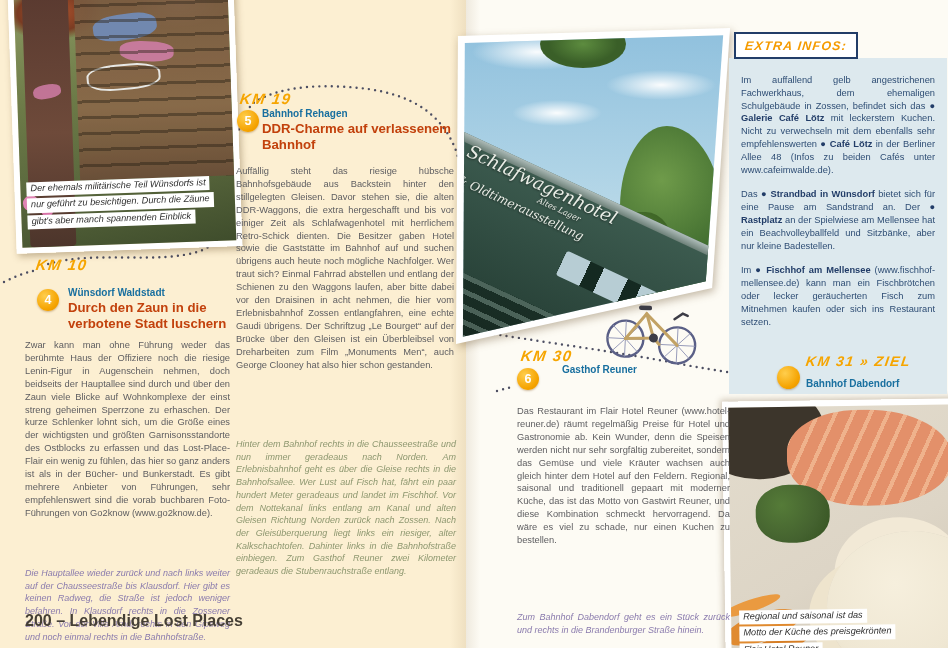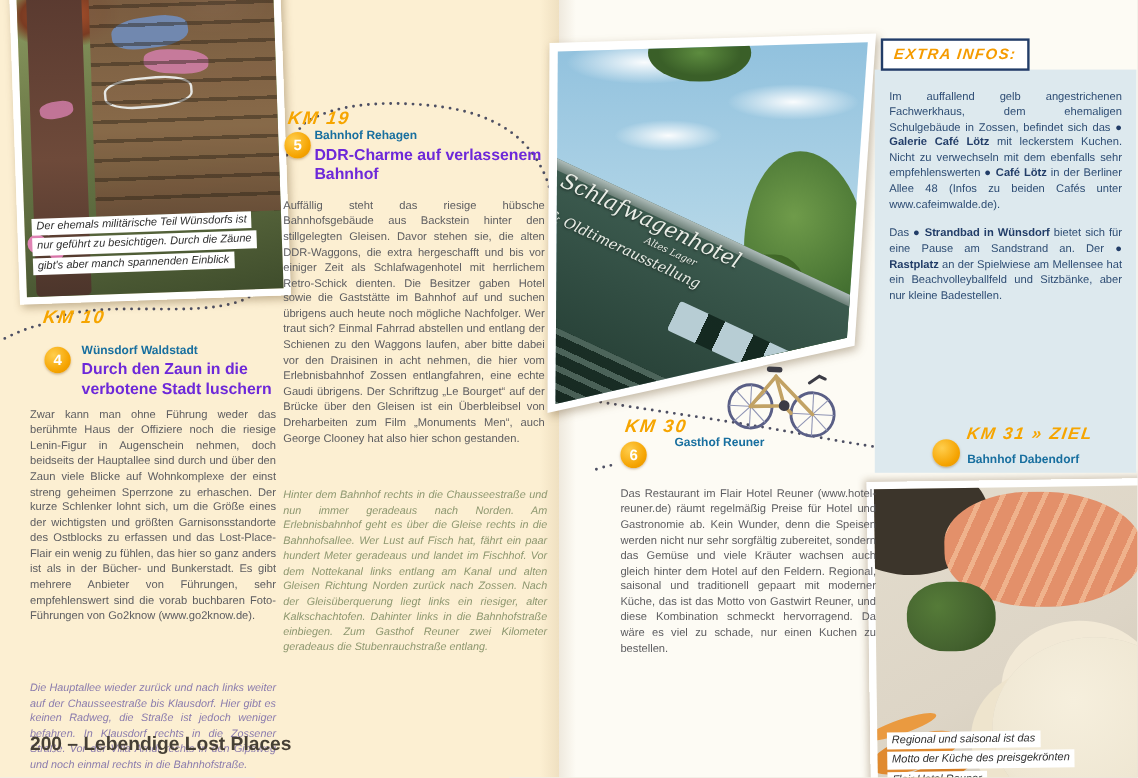--- a/index.html
+++ b/index.html
@@ -13,25 +13,25 @@
   .route-svg path{fill:none;stroke:#4d4f63;stroke-width:2.4;stroke-linecap:round;stroke-dasharray:0 6.2;}
 
   
   .km{position:absolute;z-index:6;color:#f6a500;font-weight:bold;font-style:italic;
     font-size:15px;letter-spacing:1.5px;transform:skewX(-8deg);white-space:nowrap;}
   .badge{position:absolute;z-index:6;width:22px;height:22px;border-radius:50%;
     background:radial-gradient(circle at 35% 32%,#ffce4d,#f5a300 65%,#e08f00);
     color:#fff;font-weight:bold;font-size:12.5px;display:flex;align-items:center;justify-content:center;
     box-shadow:0 1px 2px rgba(120,70,0,.35);}
   .kicker{position:absolute;z-index:6;color:#186f9f;font-weight:bold;font-size:10px;white-space:nowrap;}
-  .title{position:absolute;z-index:6;color:#6d28d9;font-weight:bold;font-size:13.2px;line-height:15.6px;}
+  .title{position:absolute;z-index:6;color:#c2410c;font-weight:bold;font-size:13.2px;line-height:15.6px;}
   .body-text{position:absolute;z-index:6;color:#5d5d60;font-size:9.3px;line-height:12.9px;text-align:justify;}
   .dir{position:absolute;z-index:6;font-style:italic;font-size:9px;line-height:12.7px;text-align:justify;}
   .dir.purple{color:#8a7bad;margin-top:34px;}
-  .dir.green{color:#8d976f;}
+  .dir.green{color:#8d976f;margin-top:32px;}
   .footer{position:absolute;z-index:6;color:#453f35;font-weight:bold;font-size:16px;}
 
   
   .caption{position:absolute;z-index:9;}
   .caption .cap-line{display:table;background:#fff;color:#2f2f2f;font-style:italic;
     font-size:9.2px;line-height:11.5px;padding:1px 4px 2px;margin-bottom:2px;white-space:nowrap;}
 
   
   .photo-fence{position:absolute;left:12px;top:-14px;width:214px;height:252px;z-index:4;
     border:6px solid #fff;transform:rotate(-2deg);box-shadow:2px 3px 7px rgba(90,60,20,.35);}
@@ -224,28 +224,30 @@
     </g>
     <circle cx="54" cy="50" r="4.5" fill="#3c3c46"></circle>
     <rect x="38" y="18" width="13" height="4.5" rx="2" fill="#3c3c46"></rect>
     <path d="M74 30 l8 -6 l5 2" fill="none" stroke="#3c3c46" stroke-width="2.5" stroke-linecap="round"></path>
   </svg>
 
   <div class="km" style="left:521px;top:347px;">KM 30</div>
   <div class="badge" style="left:517px;top:368px;">6</div>
   <div class="kicker" style="left:562px;top:364px;">Gasthof Reuner</div>
   <div class="body-text" style="left:517px;top:405px;width:213px;">Das Restaurant im Flair Hotel Reuner (www.hotel-reuner.de) räumt regelmäßig Preise für Hotel und Gastronomie ab. Kein Wunder, denn die Speisen werden nicht nur sehr sorgfältig zubereitet, sondern das Gemüse und viele Kräuter wachsen auch gleich hinter dem Hotel auf den Feldern. Regional, saisonal und traditionell gepaart mit moderner Küche, das ist das Motto von Gastwirt Reuner, und diese Kombination schmeckt hervorragend. Da wäre es viel zu schade, nur einen Kuchen zu bestellen.</div>
+  <div class="dir purple" style="left:517px;top:577px;width:213px;">Zum Bahnhof Dabendorf geht es ein Stück zurück und rechts in die Brandenburger Straße hinein.</div>
 
   <div class="ziel-dot"></div>
   <div class="km" style="left:806px;top:353px;font-size:14px;">KM 31 » ZIEL</div>
   <div class="kicker" style="left:806px;top:378px;">Bahnhof Dabendorf</div>
 
   <div class="extra-box">
     <p class="extra-p"><span>Im auffallend gelb angestrichenen Fachwerkhaus, dem ehemaligen Schulgebäude in Zossen, befindet sich das </span><span class="rich-b">● Galerie Café Lötz</span><span> mit leckerstem Kuchen. Nicht zu verwechseln mit dem ebenfalls sehr empfehlenswerten </span><span class="rich-b">● Café Lötz</span><span> in der Berliner Allee 48 (Infos zu beiden Cafés unter www.cafeimwalde.de).</span></p>
     <p class="extra-p"><span>Das </span><span class="rich-b">● Strandbad in Wünsdorf</span><span> bietet sich für eine Pause am Sandstrand an. Der </span><span class="rich-b">● Rastplatz</span><span> an der Spielwiese am Mellensee hat ein Beachvolleyballfeld und Sitzbänke, aber nur kleine Badestellen.</span></p>
+    <p class="extra-p"><span>Im </span><span class="rich-b">● Fischhof am Mellensee</span><span> (www.fischhof-mellensee.de) kann man ein Fischbrötchen oder lecker geräucherten Fisch zum Mitnehmen kaufen oder sich ins Restaurant setzen.</span></p>
   </div>
   <div class="extra-title">
     <span>EXTRA INFOS:</span>
   </div>
 
   <div class="photo-food">
     <div class="food-art">
       <div class="food-plate"></div>
       <div class="food-salmon"></div>
       <div class="food-broccoli"></div>

